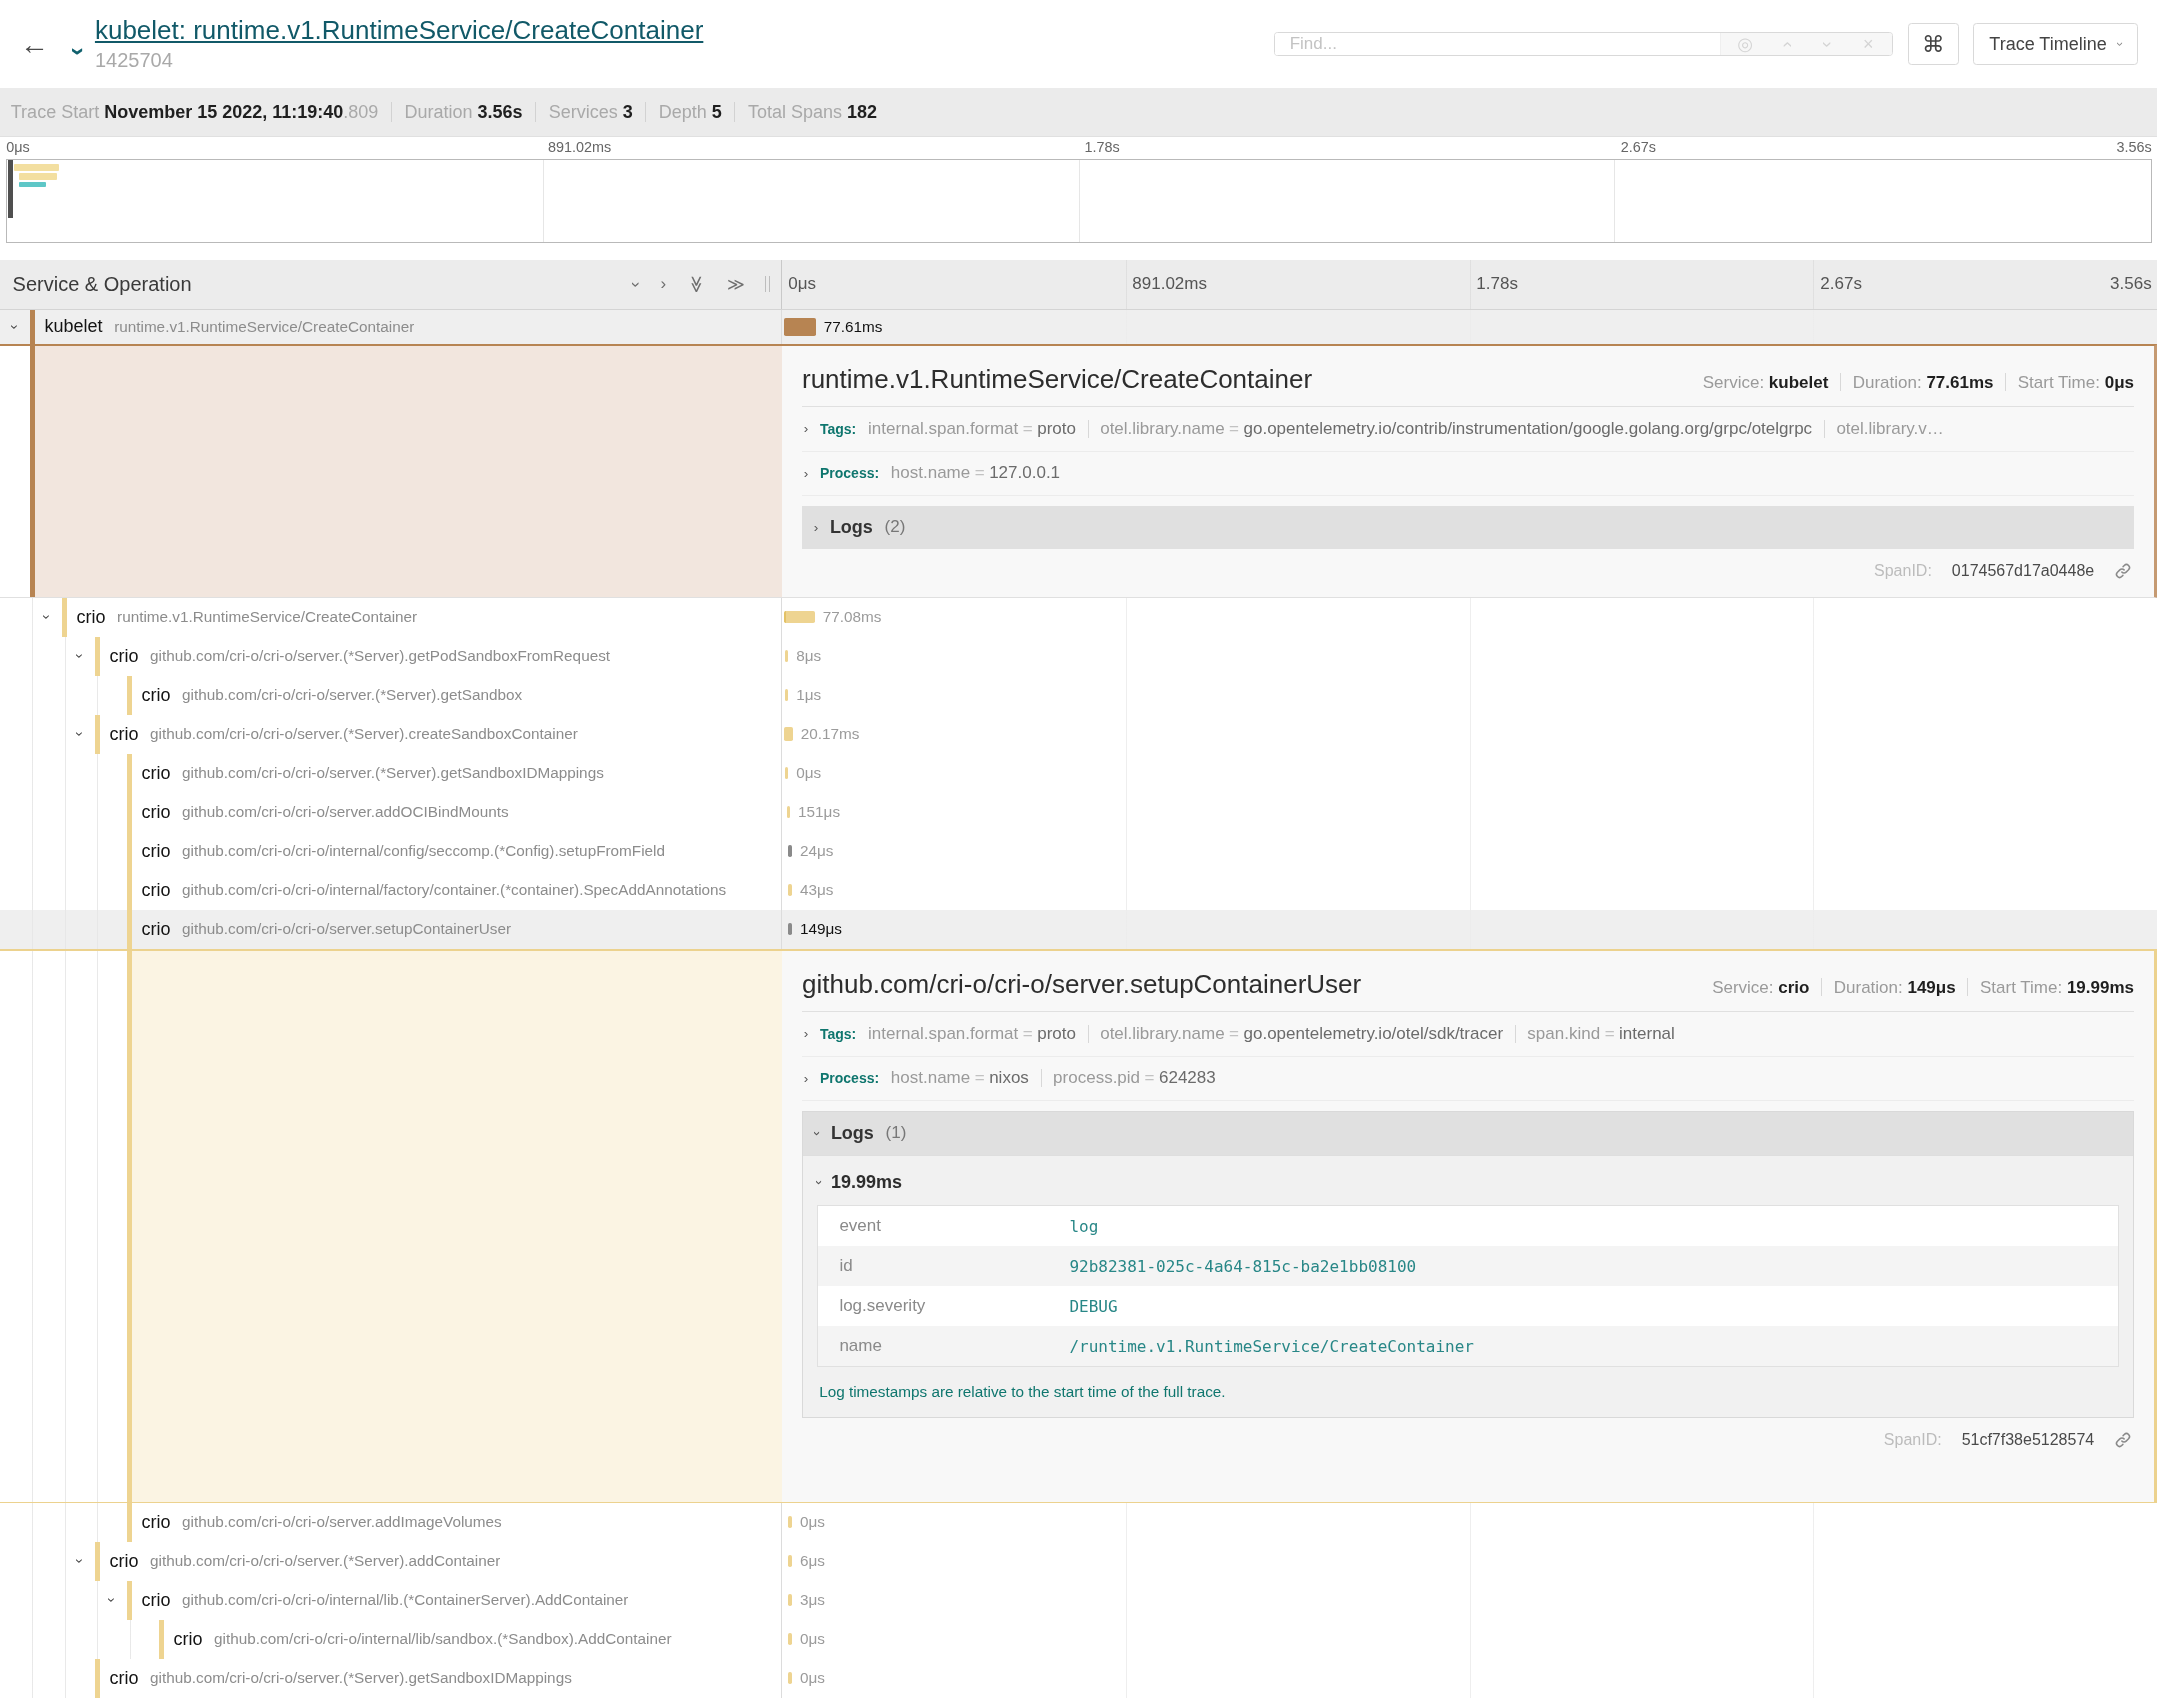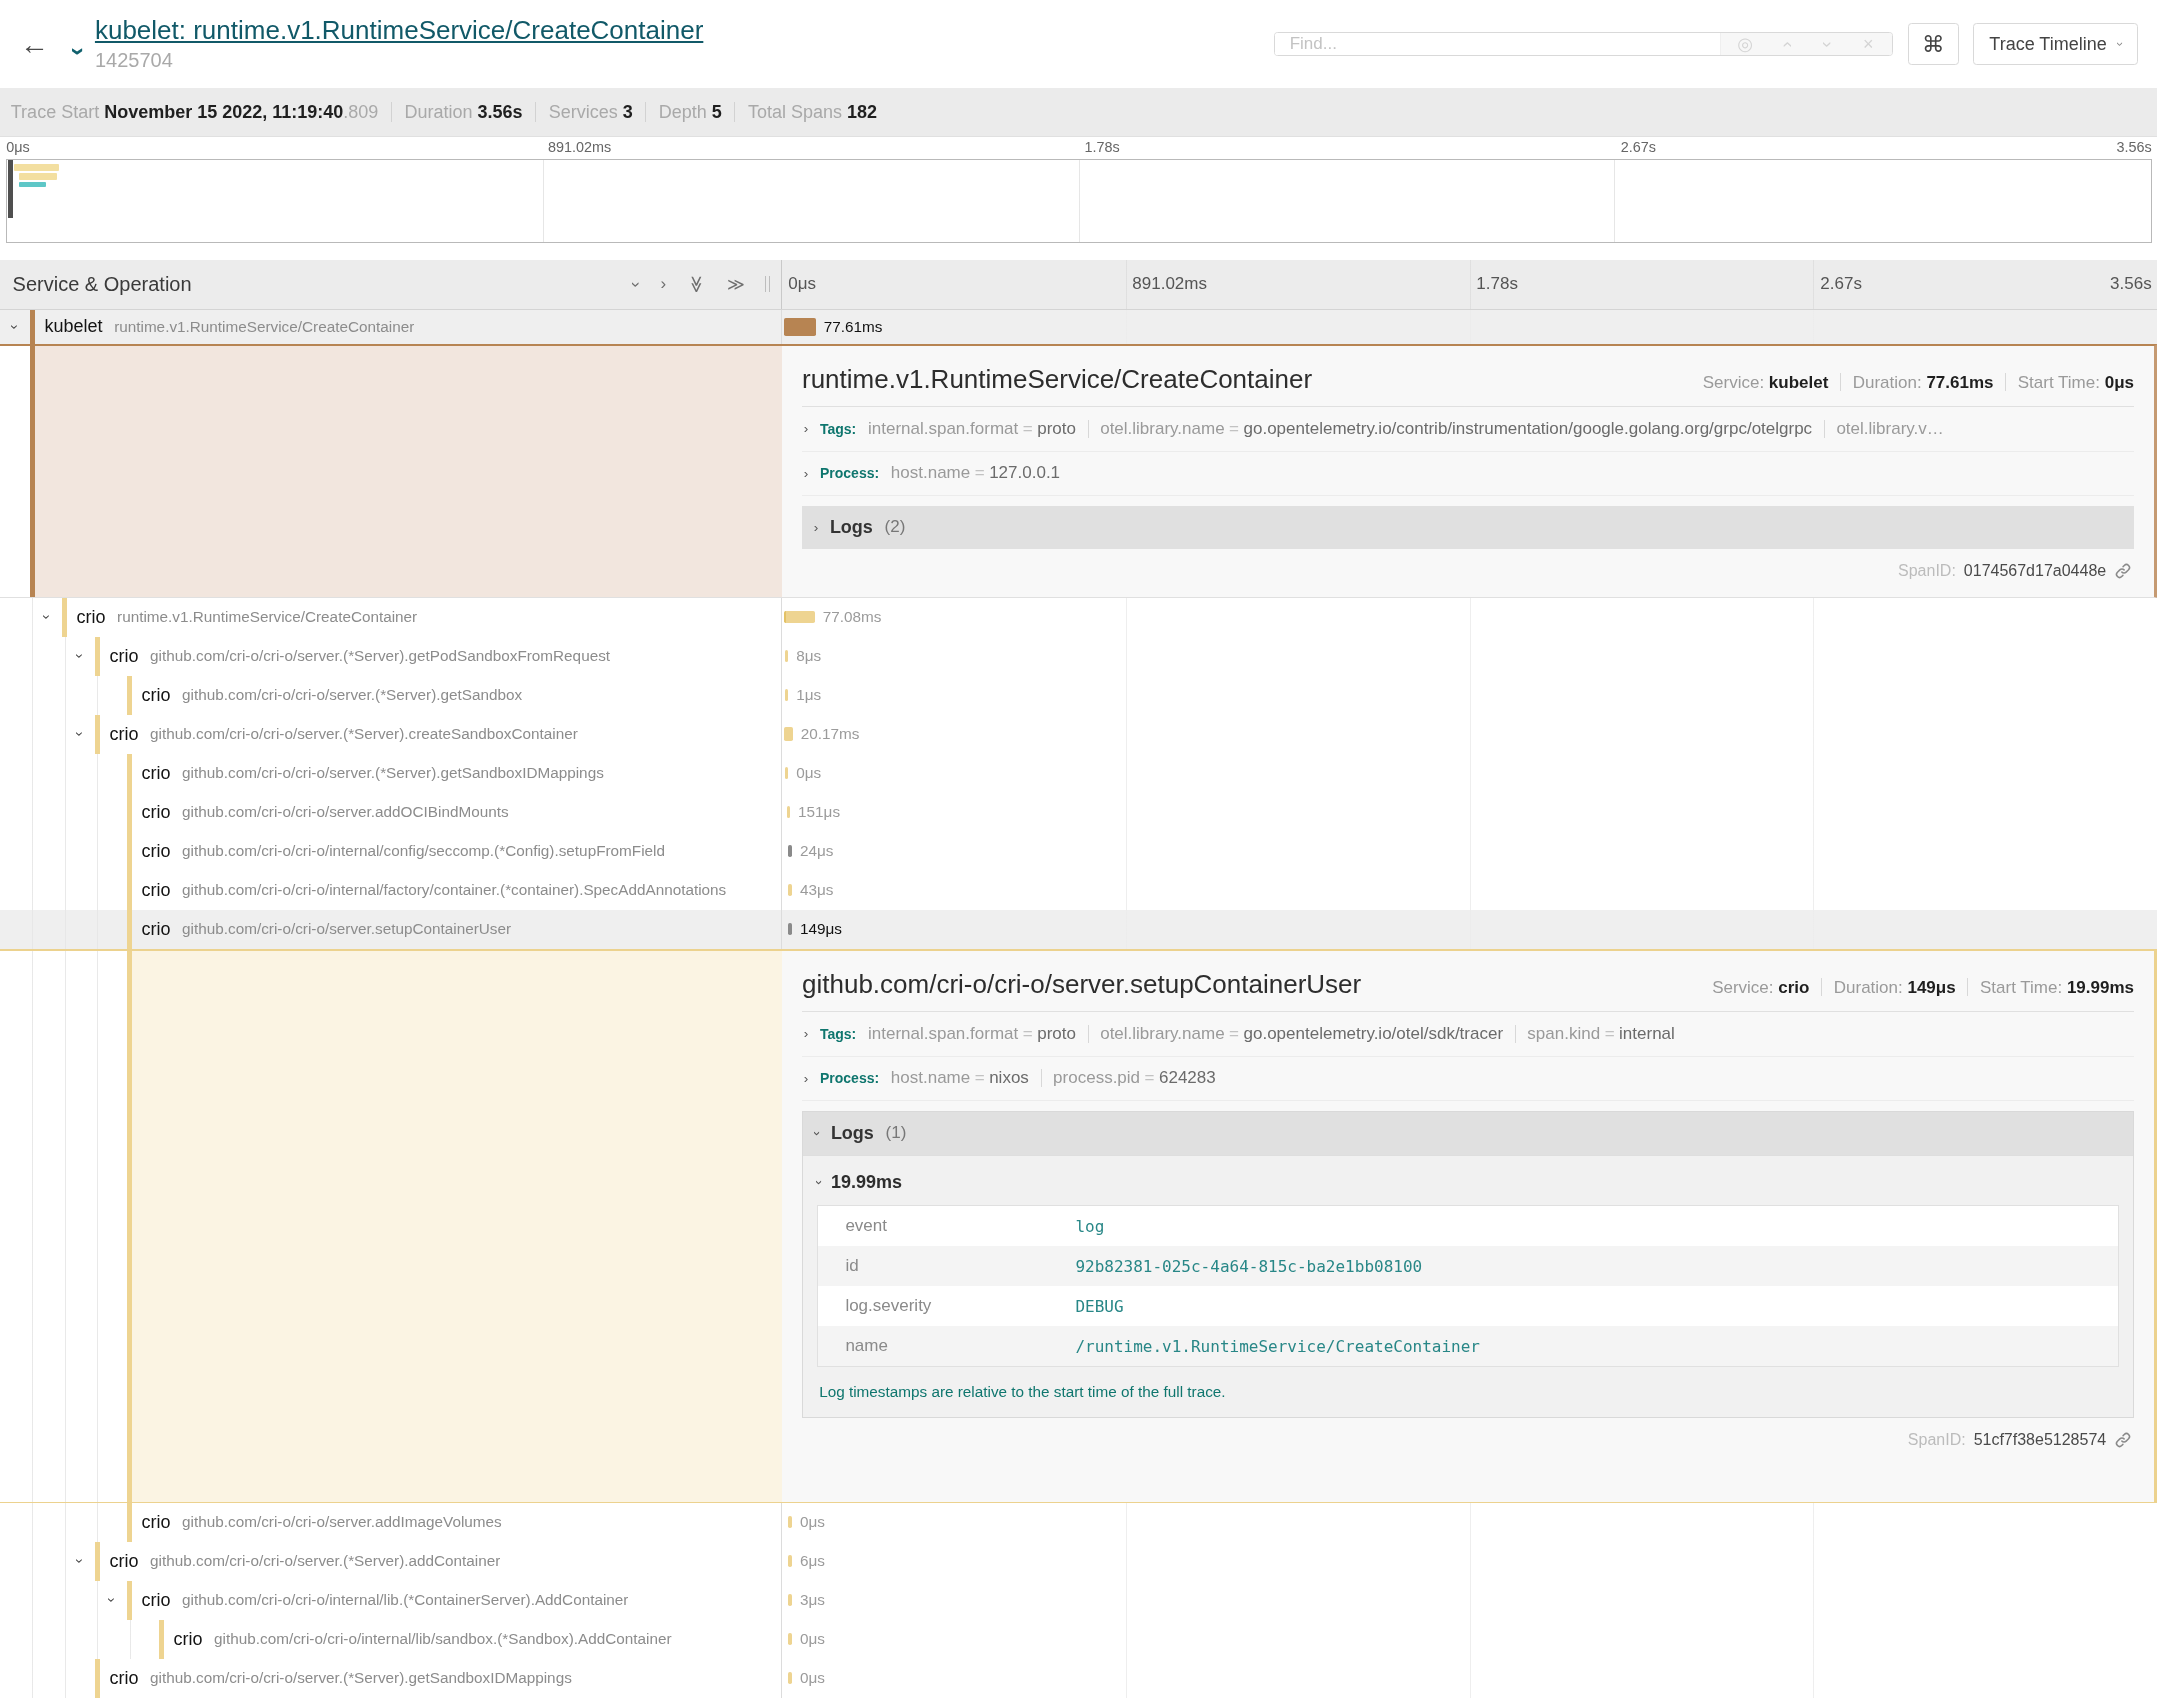--- a/index.html
+++ b/index.html
@@ -123,31 +123,31 @@
   .vd { width:0.9px; height:18px; background:#d8d8d8; flex:none; }
   .acc { display:flex; align-items:center; padding:11.7px 1.8px; border-bottom:0.9px solid #ececec; font-size:17px; gap:11.7px; cursor:pointer; }
   .caret { color:#555; font-size:13.5px; flex:none; }
   .alabel { font-weight:700; color:#0f766e; font-size:14px; }
   .kv { color:#9a9a9a; white-space:nowrap; }
   .kv .eq { color:#c2c2c2; margin:0 4.5px; }
   .kv .v { color:#6b6b6b; }
   .logsbar { display:flex; align-items:center; gap:11.7px; background:#e0e0e0; padding:10.8px 11.7px; margin-top:10px; cursor:pointer; }
   .llabel { font-weight:700; font-size:18px; color:#333; }
   .lcount { color:#777; font-size:17px; }
-  .spanid { display:flex; justify-content:flex-end; align-items:center; gap:8px; padding:13.5px 1.8px 5.4px; font-size:16px; }
+  .spanid { display:flex; justify-content:flex-end; align-items:center; gap:20px; padding:13.5px 1.8px 5.4px; font-size:16px; }
   .sl { color:#bcbcbc; }
   .sv { color:#4a4a4a; }
   .linkico { width:18px; height:18px; flex:none; cursor:pointer; }
   .logsblk { margin-top:10px; border:0.9px solid #d9d9d9; }
   .logsblk .logsbar { margin:0; }
   .logsbody { background:#f1f1f1; padding:14.4px 14.4px 9px; border-top:0.9px solid #dedede; }
   .lentry { display:flex; align-items:center; gap:9px; padding:1.8px 0 12.6px; cursor:pointer; }
   .lentry b { font-size:18px; color:#2d2d2d; }
   .kvt { background:#fff; border:0.9px solid #e0e0e0; }
-  .kvr { display:flex; align-items:center; padding:10px 27px; background:#fff; }
+  .kvr { display:flex; align-items:center; padding:10px 21px; background:#fff; }
   .kvr:nth-child(even) { background:#f4f4f4; }
   .kvk { width:230px; flex:none; color:#8a8a8a; font-size:17px; }
   .kvv { font-family:"DejaVu Sans Mono",monospace; font-size:16px; color:#288787; white-space:nowrap; }
   .lnote { color:#0f766e; font-size:15.3px; padding:15.3px 1.8px 7.2px; }
 </style>
 </head>
 <body>
 
 <div class="page">
 

